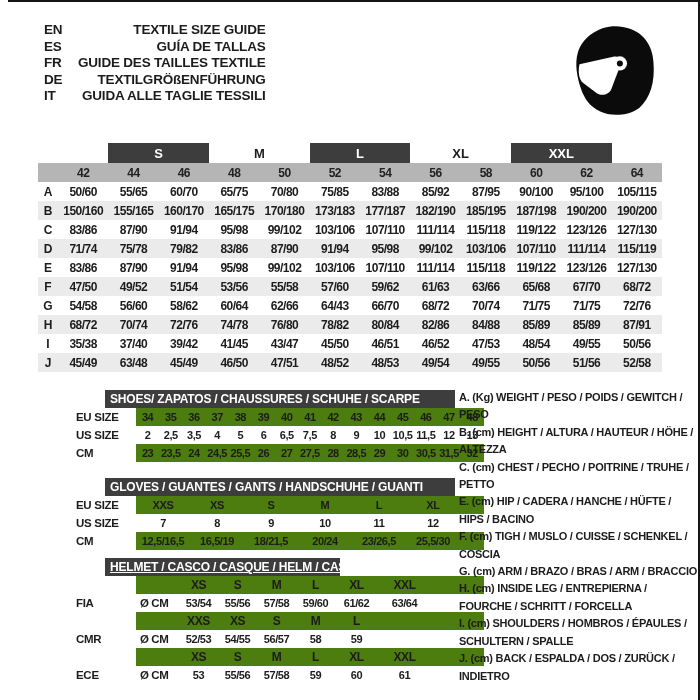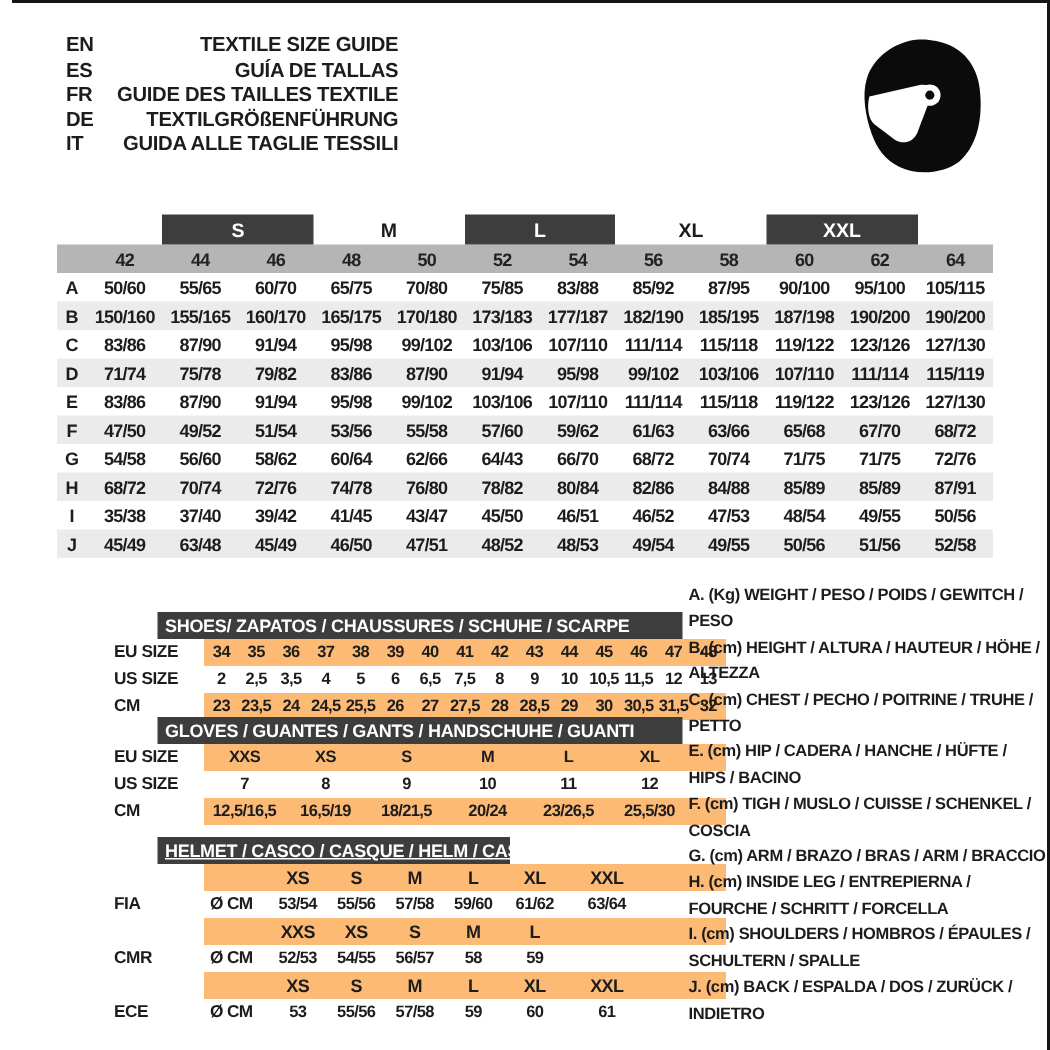--- a/index.html
+++ b/index.html
@@ -32,21 +32,21 @@
   .mt-data.alt{background:#ebebeb;}
 
   
   .sec{position:absolute;left:45px;width:410px;}
   .sec-bar{margin-left:60px;height:18px;background:#3d3d3d;color:#fff;
     display:flex;align-items:center;padding-left:5px;box-sizing:border-box;
     font-size:12px;letter-spacing:-0.2px;white-space:nowrap;}
   .sec-row{display:flex;align-items:center;height:18px;padding-left:31px;}
   .sec-label{width:60px;flex:0 0 60px;font-size:11.5px;letter-spacing:-0.3px;}
   .strip{width:348px;flex:0 0 348px;height:18px;display:grid;align-items:center;}
-  .strip.shaded{background:#fdba74;}
+  .strip.shaded{background:#4d7c0f;}
   .cell{text-align:center;white-space:nowrap;font-size:11px;letter-spacing:-0.4px;}
   .shoes-strip{grid-template-columns:repeat(15,23.2px);}
   .gloves-strip{grid-template-columns:repeat(6,54px) 1fr;}
   .helmet-strip{grid-template-columns:43px 39px 39px 39px 39px 43px 53px 1fr;}
   .helmet-bar{width:235px;margin-left:60px;text-decoration:underline;}
   .ocm{text-align:left;padding-left:4px;font-size:11.5px;}
   .cell.sz{font-size:12px;}
 
   
   .legend{position:absolute;left:459px;top:389px;width:238px;
@@ -262,21 +262,21 @@
         <div class="mt-cell">48/53</div>
         <div class="mt-cell">49/54</div>
         <div class="mt-cell">49/55</div>
         <div class="mt-cell">50/56</div>
         <div class="mt-cell">51/56</div>
         <div class="mt-cell">52/58</div>
       </div>
     </div>
 </div>
 
-<div class="sec" style="top:408px">
+<div class="sec" style="top:390px">
   <div class="sec-bar">SHOES/ ZAPATOS / CHAUSSURES / SCHUHE / SCARPE</div>
   <div id="shoes-rows">
       <div class="sec-row">
         <div class="sec-label">EU SIZE</div>
         <div class="strip shoes-strip shaded">
           <div class="cell">34</div>
           <div class="cell">35</div>
           <div class="cell">36</div>
           <div class="cell">37</div>
           <div class="cell">38</div>

